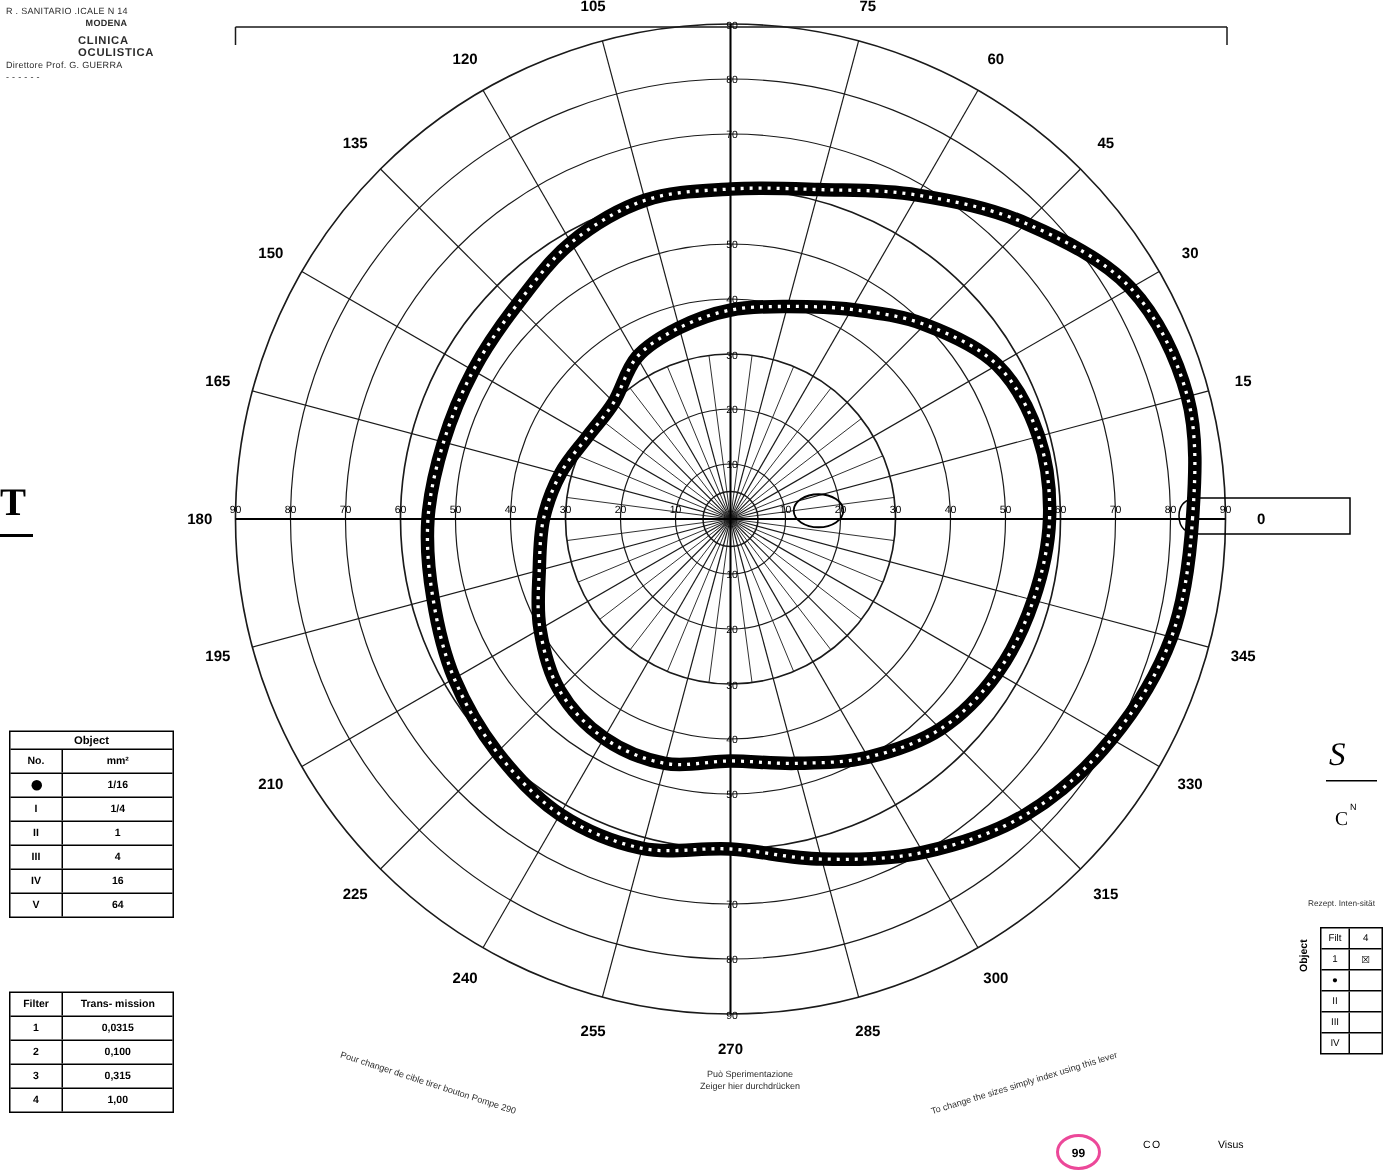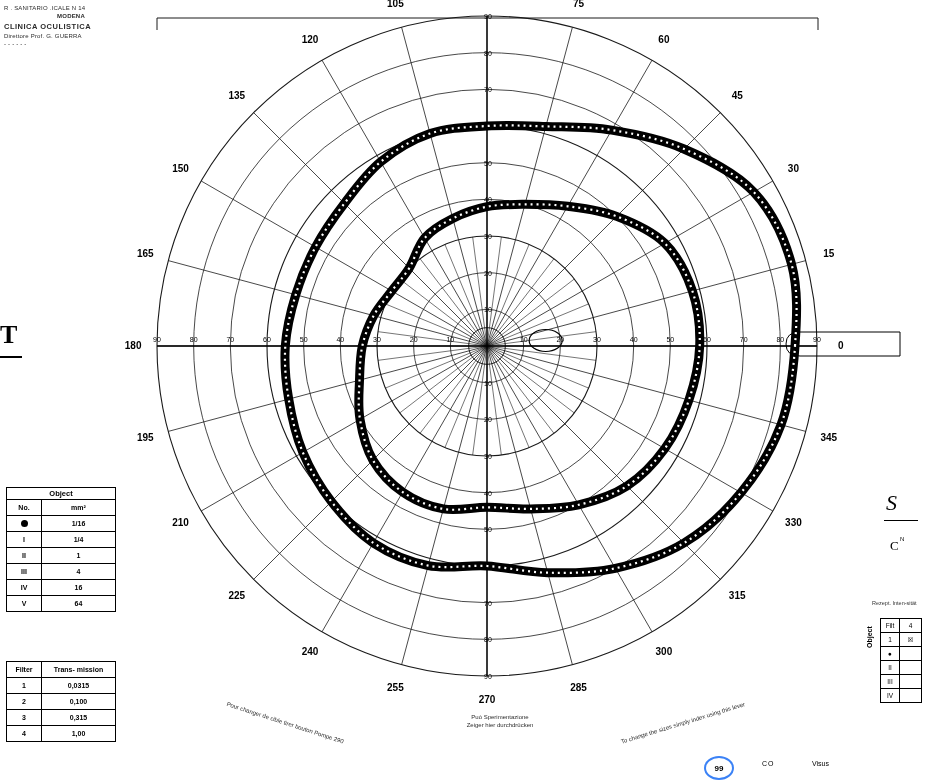--- a/index.html
+++ b/index.html
@@ -18,21 +18,21 @@
   svg.polar{position:absolute;left:0;top:0;}
 
   
   .clinic-stamp{
     position:absolute;left:4px;top:4px;width:134px;height:56px;
     font-size:6.5px;line-height:8px;color:#2b2b2b;
     letter-spacing:.2px;
   }
   .clinic-stamp .l1{font-size:6px;}
   .clinic-stamp .l2{font-size:6px;font-weight:bold;text-align:center;}
-  .clinic-stamp .l3{font-size:7.5px;font-weight:bold;letter-spacing:.5px;margin-top:3px;}
+  .clinic-stamp .l3{font-size:7.5px;font-weight:bold;letter-spacing:.5px;margin-top:3px;margin-left:48px;}
   .clinic-stamp .l4{font-size:6px;margin-top:1px;}
   .clinic-stamp .l5{font-size:6px;}
 
   
   .legend-table{
     position:absolute;left:6px;top:487px;width:108px;
     border:1px solid #000;background:#fff;
     font-size:7px;
   }
   .legend-title{
@@ -73,21 +73,21 @@
   }
   .big-T{position:absolute;left:0px;top:320px;font-size:26px;font-weight:bold;font-family:"Liberation Serif",serif;}
   .big-T-rule{position:absolute;left:0px;top:356px;width:22px;height:2px;background:#000;}
   .big-S{position:absolute;left:886px;top:490px;font-size:22px;font-style:italic;font-family:"Liberation Serif",serif;}
   .s-rule{position:absolute;left:884px;top:520px;width:34px;height:1px;background:#000;}
   .c-mark{position:absolute;left:890px;top:538px;font-size:13px;font-family:"Liberation Serif",serif;}
   .c-sup{position:absolute;left:900px;top:536px;font-size:6px;}
   .bottom-note-l{position:absolute;left:228px;top:700px;width:128px;font-size:6px;line-height:8px;transform:rotate(18deg);transform-origin:left top;color:#2d2d2d;}
   .bottom-note-c{position:absolute;left:440px;top:713px;width:120px;font-size:6px;line-height:8px;text-align:center;color:#2d2d2d;}
   .bottom-note-r{position:absolute;left:620px;top:738px;width:150px;font-size:6px;line-height:8px;transform:rotate(-17deg);transform-origin:left top;color:#2d2d2d;}
-  .bottom-badge{position:absolute;left:704px;top:756px;width:26px;height:20px;border-radius:50%;border:2px solid #3b82f6;display:flex;align-items:center;justify-content:center;font-size:8px;font-weight:bold;}
+  .bottom-badge{position:absolute;left:704px;top:756px;width:26px;height:20px;border-radius:50%;border:2px solid #ec4899;display:flex;align-items:center;justify-content:center;font-size:8px;font-weight:bold;}
   .bottom-right-txt{position:absolute;left:762px;top:760px;font-size:7px;letter-spacing:1px;}
   .bottom-right-txt2{position:absolute;left:812px;top:760px;font-size:7px;}
 </style>
 </head>
 <body>
 
 <div id="root">
 
   <div class="chart-wrap">
     <svg class="polar" width="926" height="781" viewBox="0 0 926 781">

